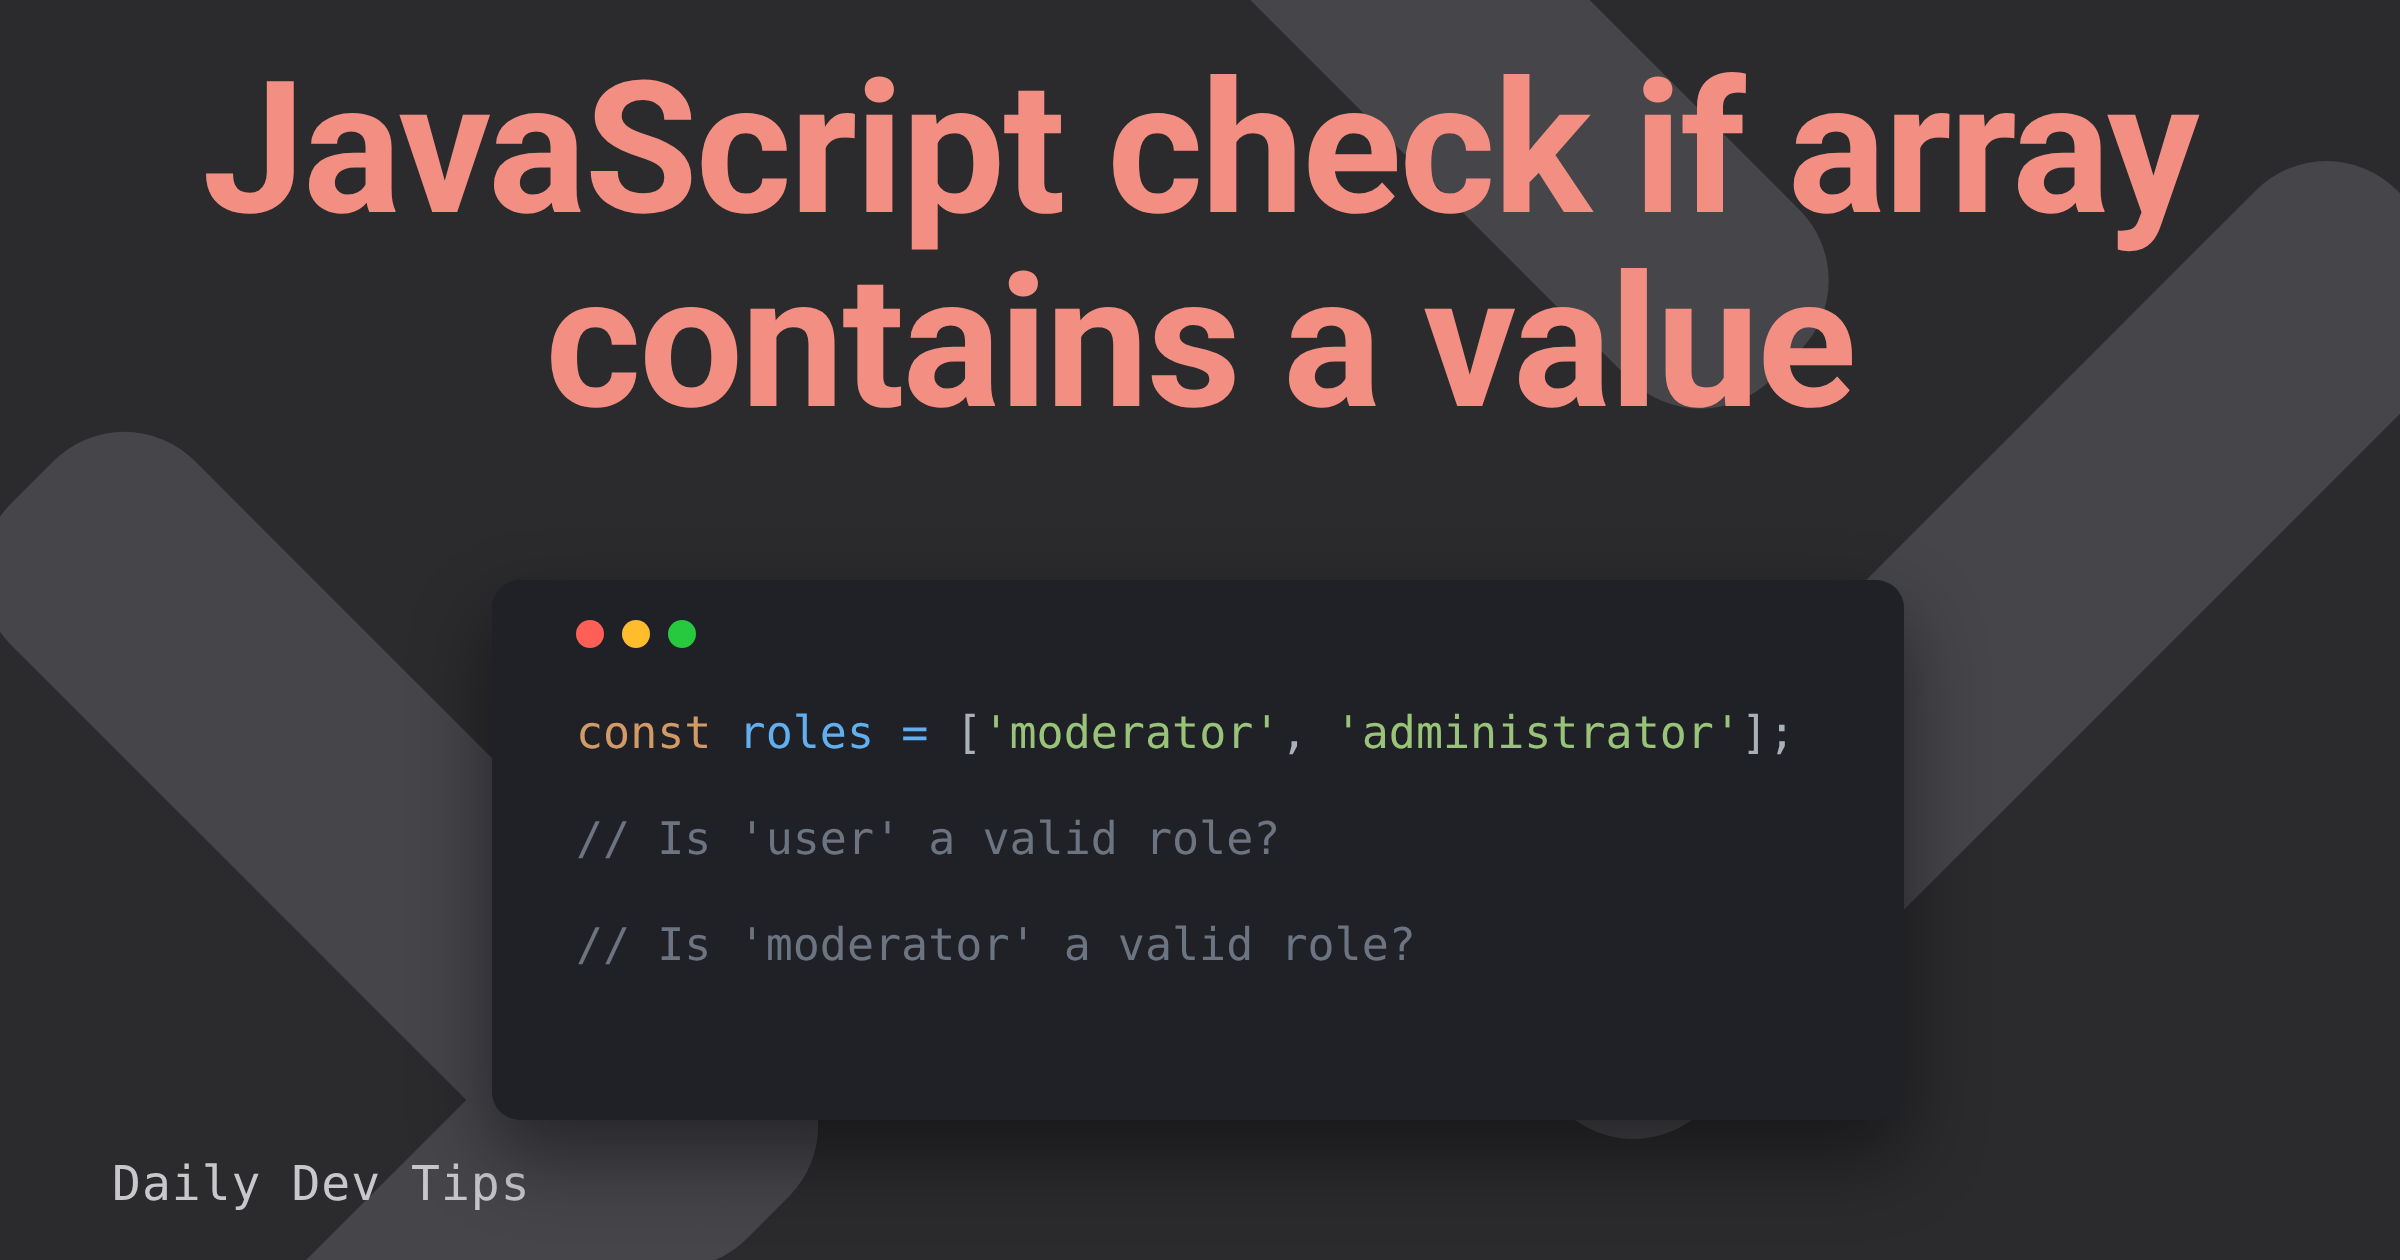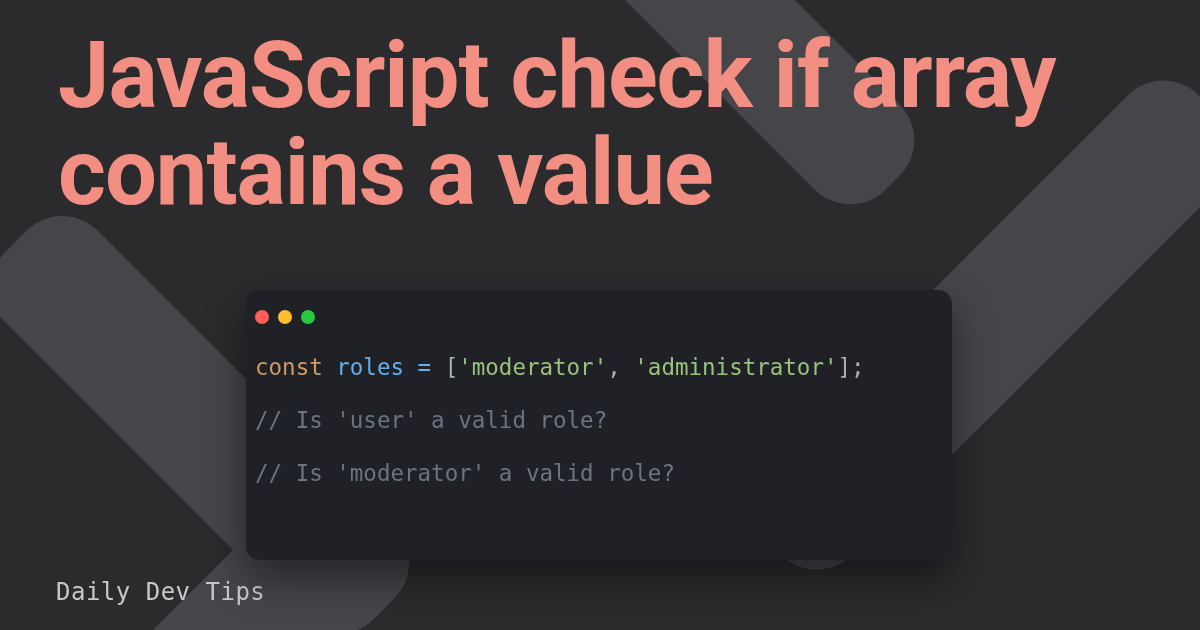--- a/index.html
+++ b/index.html
@@ -30,34 +30,35 @@
   
   .title {
     position: relative;
     z-index: 2;
     color: #f28f82;
     font-weight: 700;
     font-size: 92px;
     line-height: 1.05;
     letter-spacing: -1px;
     padding: 28px 58px 0 58px;
+    text-align: center;
   }
 
   
   .card {
     position: absolute;
     z-index: 3;
     left: 246px;
     top: 290px;
     width: 706px;
     height: 270px;
     background: #1f2126;
     border-radius: 14px;
     box-shadow: 0 18px 40px rgba(0,0,0,0.45);
-    padding: 20px 9px;
+    padding: 20px 42px;
   }
   .traffic {
     display: flex;
     gap: 9px;
     margin-bottom: 26px;
   }
   .dot { width: 14px; height: 14px; border-radius: 50%; }
   .dot.red { background: #ff5f56; }
   .dot.yellow { background: #ffbd2e; }
   .dot.green { background: #27c93f; }

